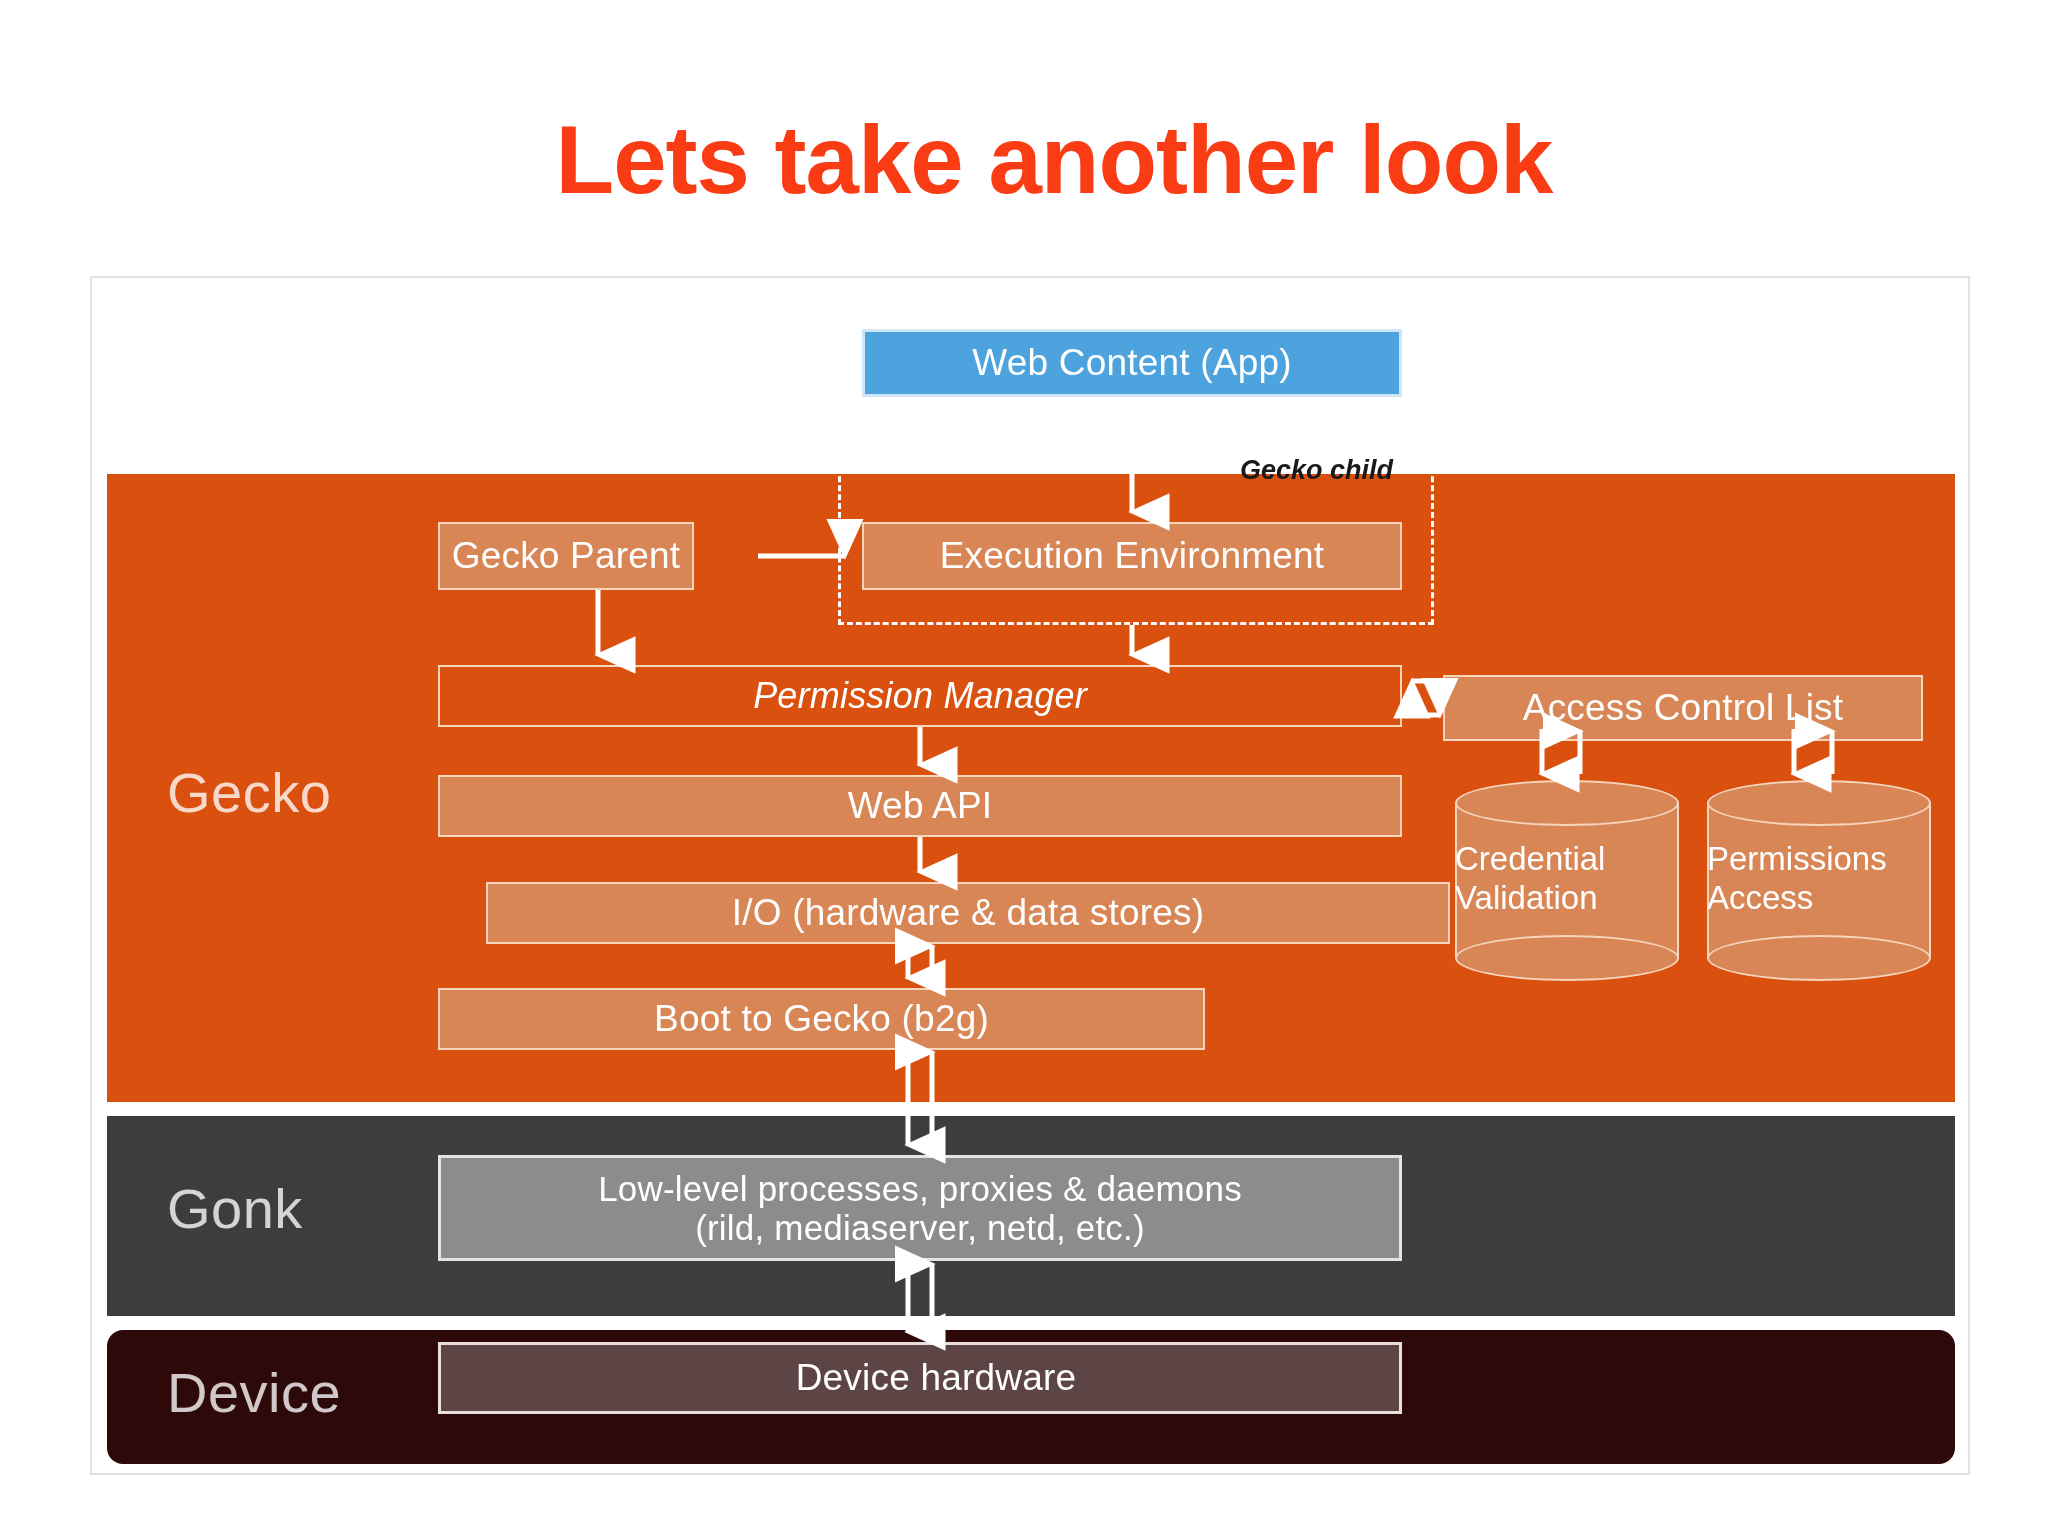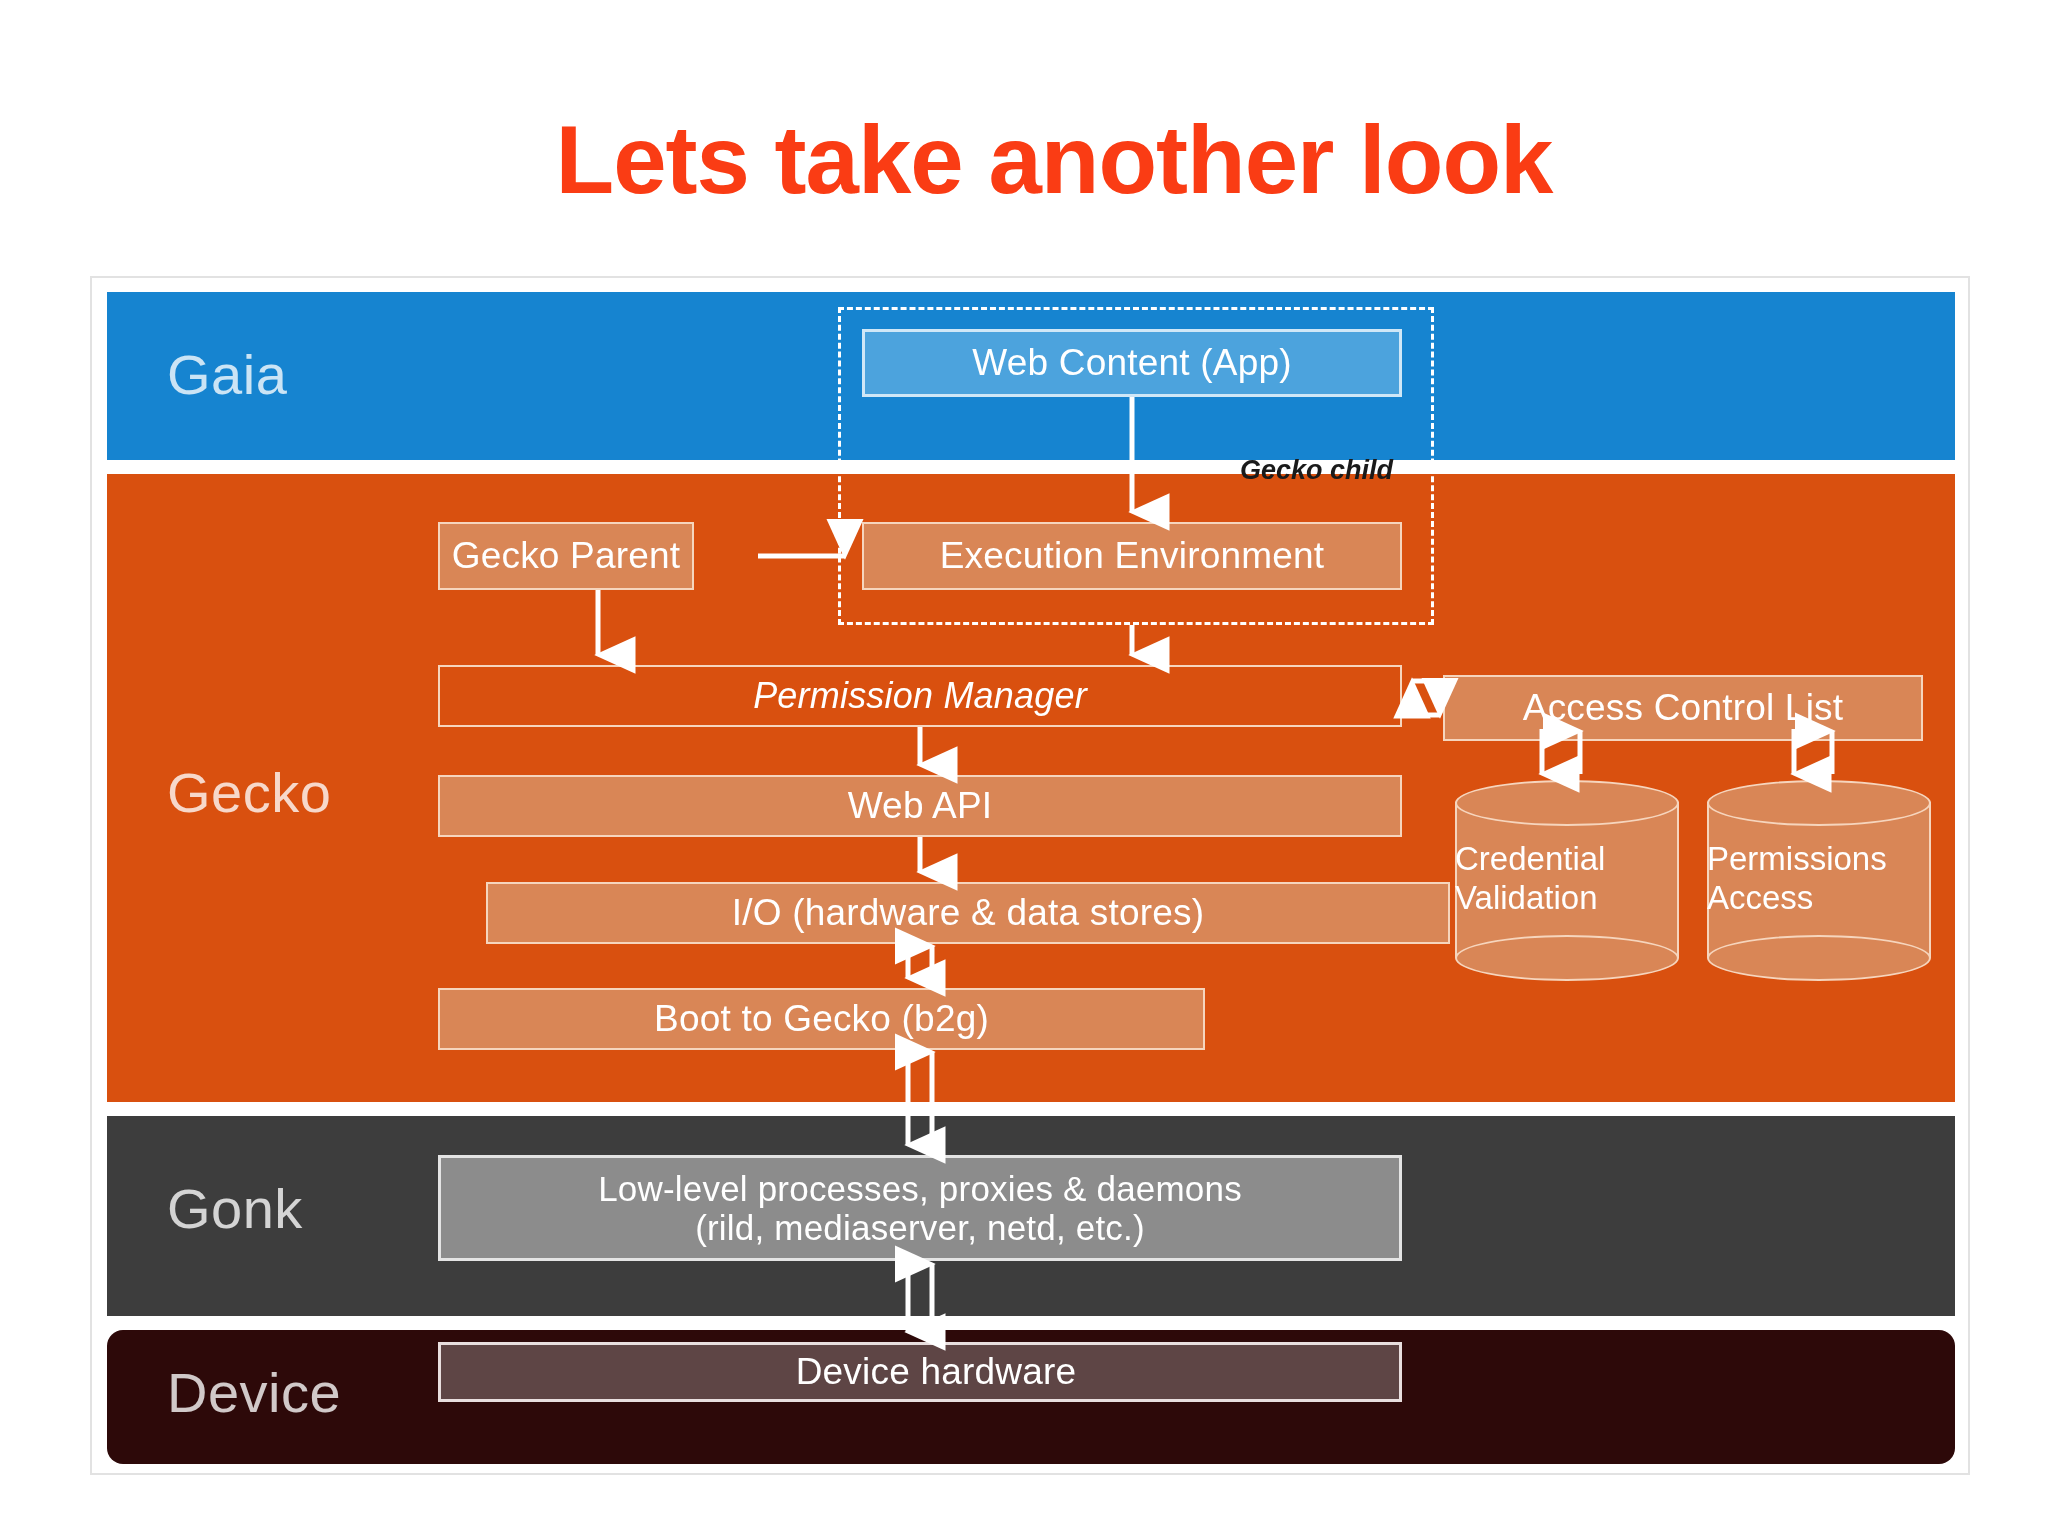--- a/index.html
+++ b/index.html
@@ -142,40 +142,37 @@
     line-height:1.18;
     z-index:3;
   }
   #cyl-credential{ left:1455px; top:780px; }
   #cyl-permissions{ left:1707px; top:780px; }
 
   
   #box-gonk{ left:438px; top:1155px; width:964px; height:106px; font-size:35px; }
 
   
-  #box-device-hw{ left:438px; top:1342px; width:964px; height:60px;padding-left:32px; }
+  #box-device-hw{ left:438px; top:1342px; width:964px; height:72px;padding-left:32px; }
 
   
   #arrows{
     position:absolute;
     left:0; top:0;
     width:2048px; height:1535px;
     pointer-events:none;
   }
 </style>
 </head>
 <body>
 
 <div id="title">Lets take another look</div>
 
 <div id="frame">
 
-  <div class="band" id="band-gaia">
-    <div class="band-label" id="label-gaia">Gaia</div>
-  </div>
 
   <div class="band" id="band-gecko">
     <div class="band-label" id="label-gecko">Gecko</div>
   </div>
 
   <div class="band" id="band-gonk">
     <div class="band-label" id="label-gonk">Gonk</div>
   </div>
 
   <div class="band" id="band-device">

